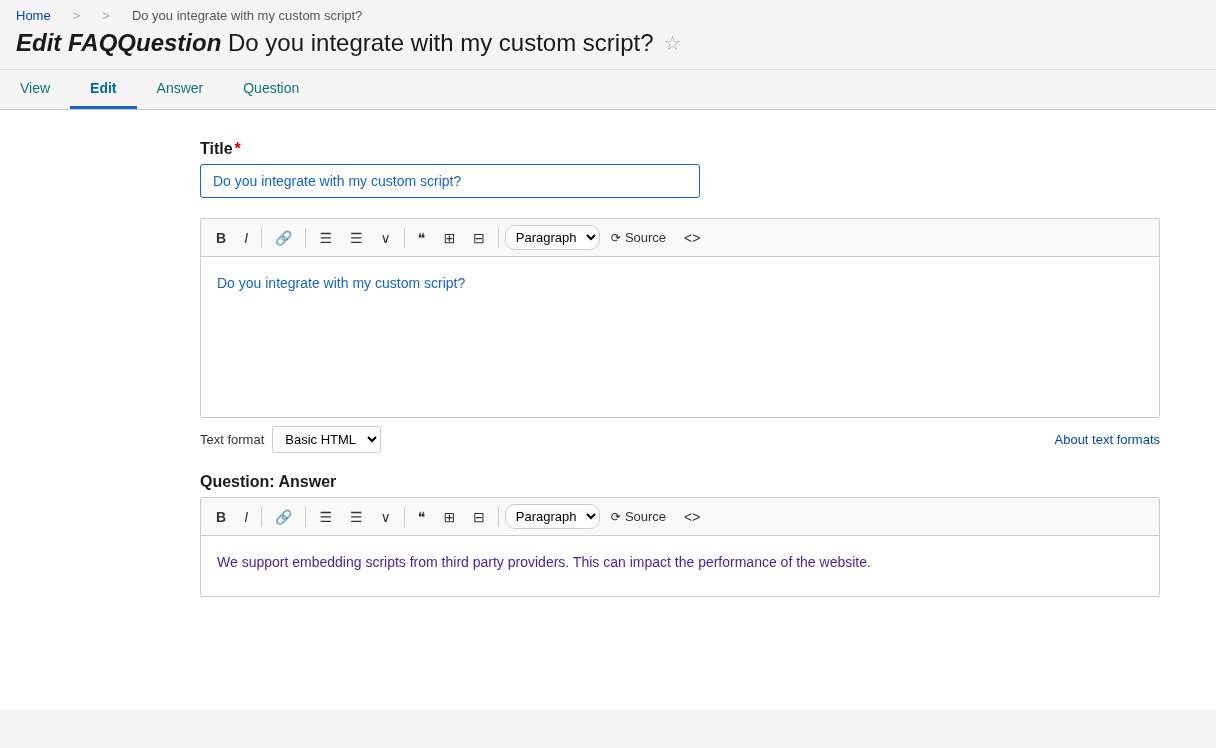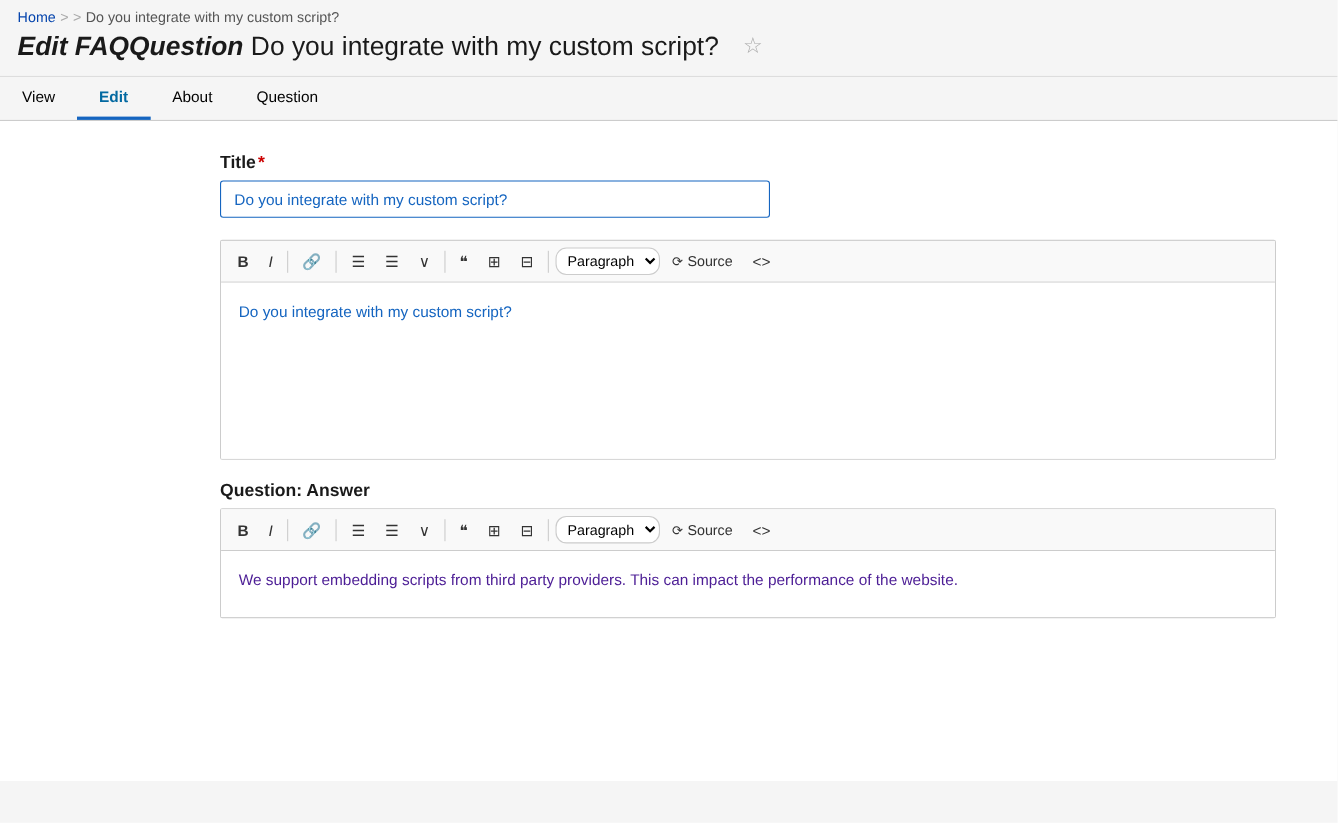--- a/index.html
+++ b/index.html
@@ -10,37 +10,37 @@
       color: #333;
     }
     .header-bar {
       background: #f5f5f5;
       padding: 8px 16px;
       border-bottom: 1px solid #ddd;
     }
     .breadcrumb {
       display: flex;
       align-items: flex-start;
-      gap: 4px;
+      gap: 22px;
       font-size: 13px;
       color: #555;
       margin-bottom: 6px;
     }
     .breadcrumb a {
       color: #0645ad;
       text-decoration: none;
     }
     .breadcrumb-sep { color: #aaa; }
     .page-title {
       font-size: 24px;
       font-weight: normal;
       color: #1a1a1a;
       display: flex;
-      align-items: flex-start;
-      gap: 22px;
+      align-items: center;
+      gap: 10px;
       margin-bottom: 4px;
     }
     .page-title em {
       font-style: italic;
       font-weight: bold;
     }
     .page-title .star-icon {
       color: #aaa;
       font-size: 20px;
       cursor: pointer;
@@ -48,21 +48,21 @@
     .tab-nav {
       display: flex;
       gap: 0;
       background: #f5f5f5;
       border-bottom: 1px solid #ccc;
       padding: 0 0 0 0;
     }
     .tab-item {
       padding: 10px 20px;
       cursor: pointer;
-      color: #000000;
+      color: #0f766e;
       font-size: 14px;
       border-bottom: 3px solid transparent;
       text-decoration: none;
     }
     .tab-item.active {
       color: #0369a1;
       border-bottom: 3px solid #1565c0;
       font-weight: bold;
     }
     .content-area {
@@ -199,21 +199,21 @@
   <div class="page-title">
     <span><em>Edit FAQQuestion</em>
     <span>Do you integrate with my custom script?</span></span>
     <span class="star-icon">☆</span>
   </div>
 </div>
 
 <div class="tab-nav">
   <a class="tab-item" href="#">View</a>
   <a class="tab-item active" href="#">Edit</a>
-  <a class="tab-item" href="#">About</a>
+  <a class="tab-item" href="#">Answer</a>
   <a class="tab-item" href="#">Question</a>
 </div>
 
 <div class="content-area">
 
   <div class="field-group">
     <div class="field-label">
       <span>Title</span><span class="required">*</span>
     </div>
     <input class="text-input" type="text" value="Do you integrate with my custom script?" style="">
@@ -242,20 +242,29 @@
           <span style="font-size:12px;">⟳</span>
           <span>Source</span>
         </button>
         <button class="toolbar-btn">&lt;&gt;</button>
       </div>
       <div class="editor-body">
         <span>Do you integrate with my custom script?</span>
       </div>
     </div>
 
+    <div class="text-format-row">
+      <div class="text-format-left">
+        <span>Text format</span>
+        <select class="text-format-select">
+          <option>Basic HTML</option>
+        </select>
+      </div>
+      <a href="#" class="about-formats-link">About text formats</a>
+    </div>
   </div>
 
   <div class="field-group">
     <div class="field-label">Question: Answer</div>
     <div class="editor-wrapper">
       <div class="editor-toolbar">
         <button class="toolbar-btn bold">B</button>
         <button class="toolbar-btn italic">I</button>
         <div class="toolbar-sep"></div>
         <button class="toolbar-btn">🔗</button>

